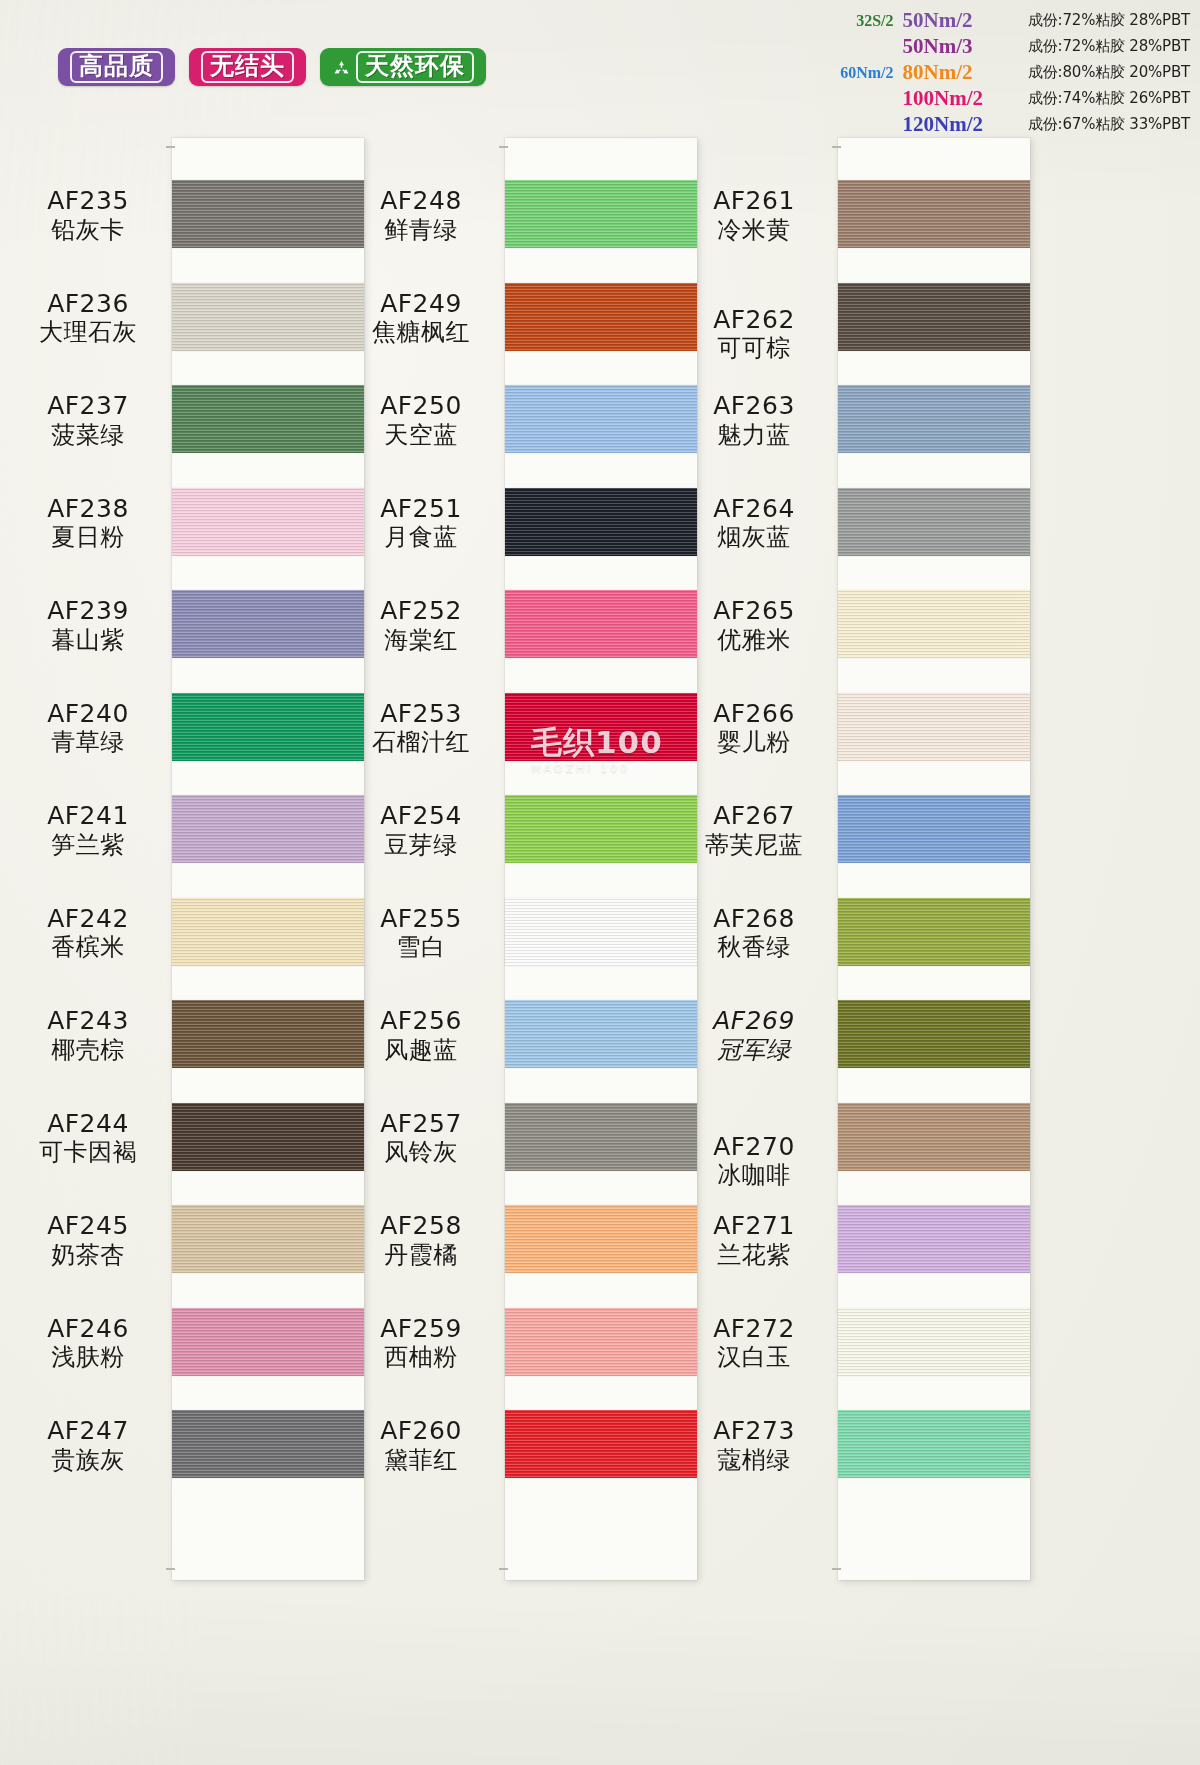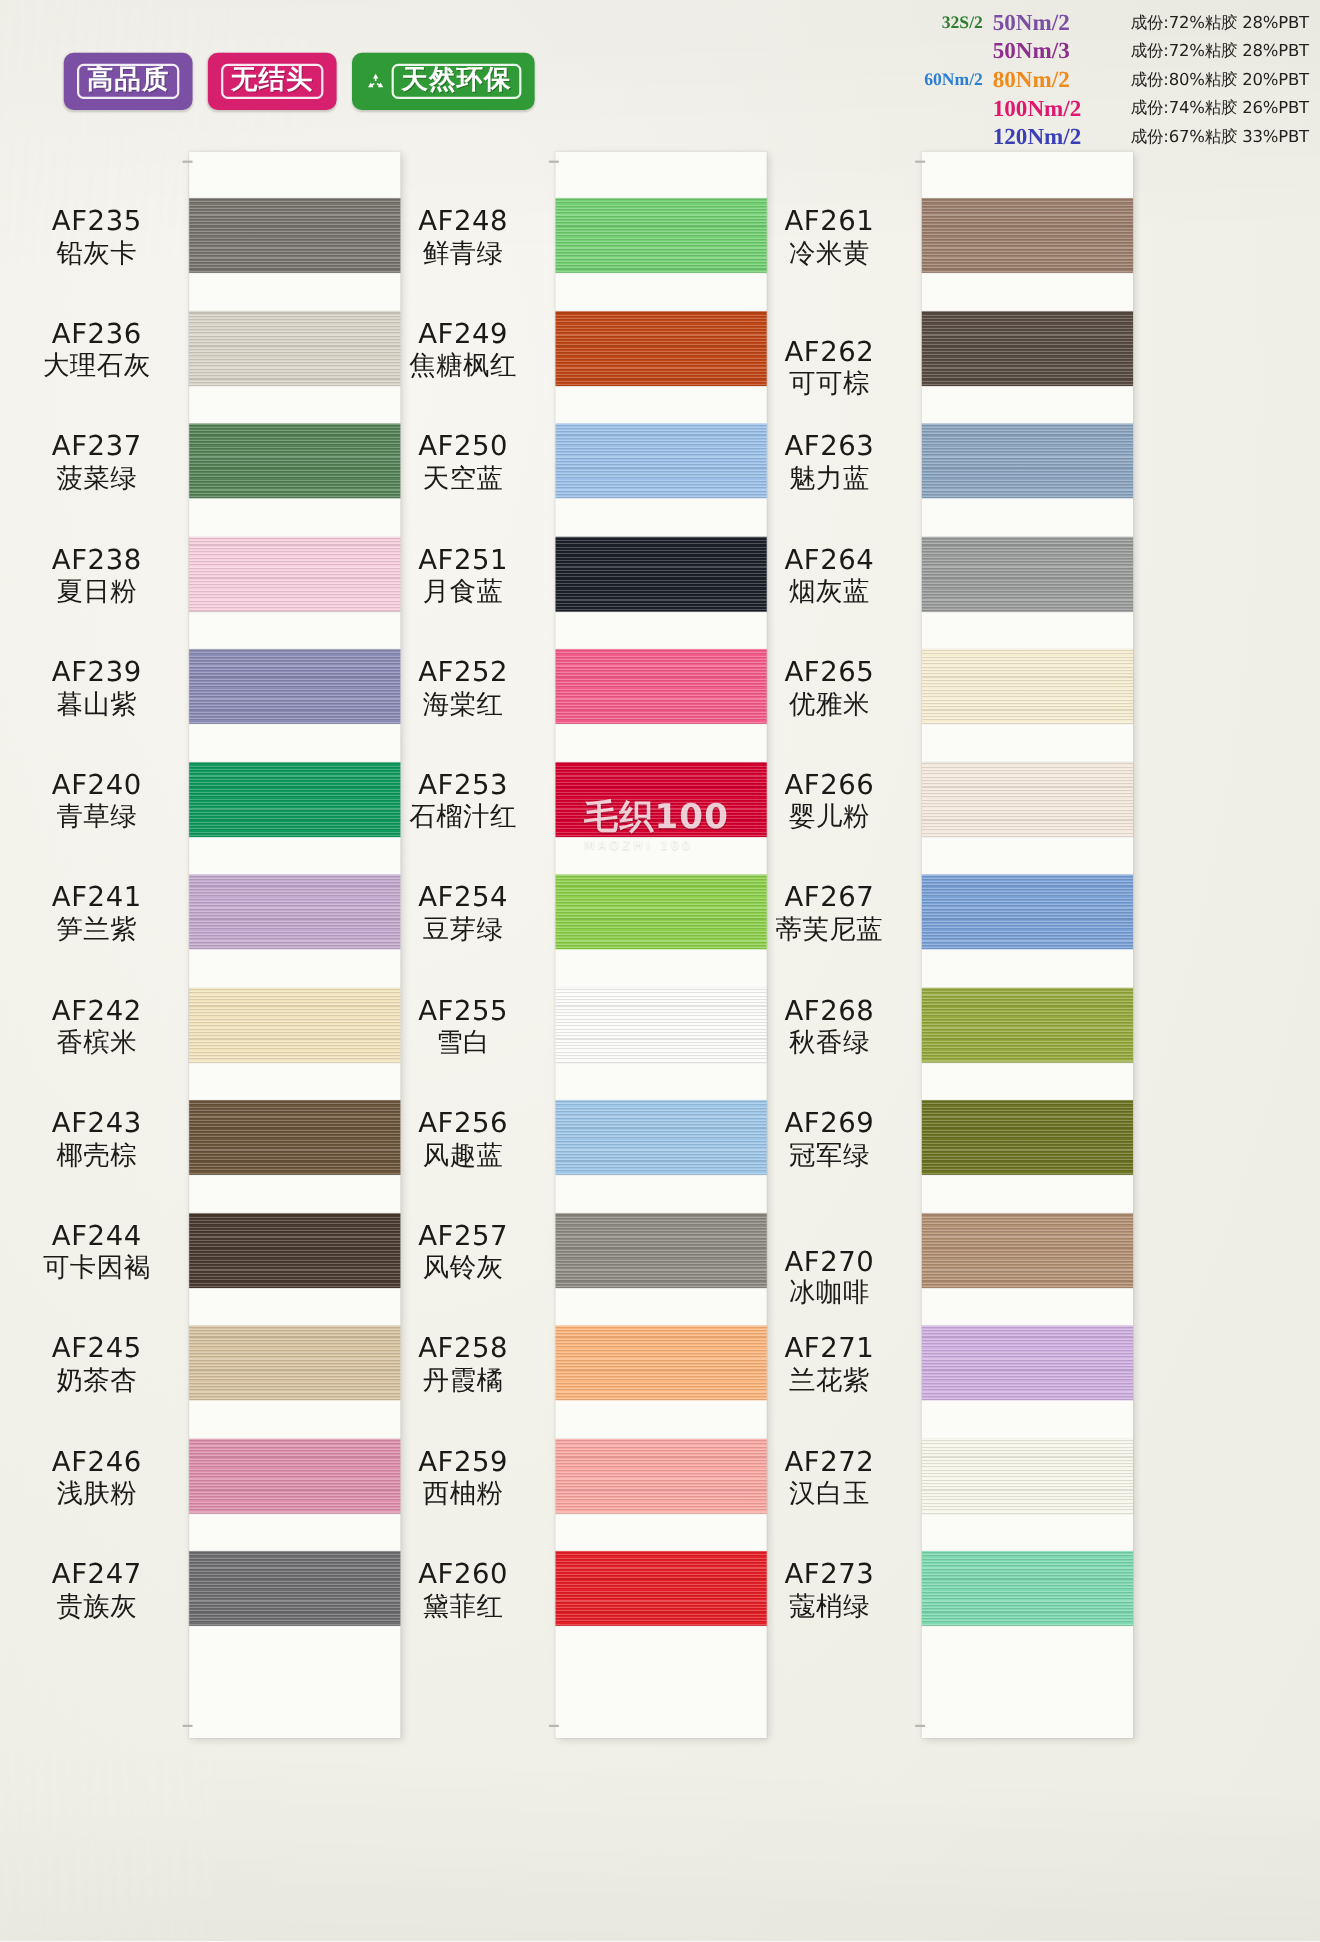--- a/index.html
+++ b/index.html
@@ -40,21 +40,21 @@
   }
   .badges {
     position: absolute;
     left: 58px;
     top: 48px;
     display: flex;
     gap: 14px;
     align-items: center;
   }
   .badge {
-    height: 52px;
+    height: 38px;
     border-radius: 9px;
     display: flex;
     align-items: center;
     justify-content: center;
     padding: 0 12px;
     color: #ffffff;
     font-weight: bold;
     font-size: 24px;
     letter-spacing: 1px;
     line-height: 1;
@@ -448,21 +448,21 @@
         <div class="label" style="left: 684px; top: 663px;">
           <span class="code">AF267</span>
           <span class="name">蒂芙尼蓝</span>
         </div>
         <div class="swatch" title="AF268 秋香绿" style="left: 838px; top: 759.5px; height: 68px; background: rgb(150, 169, 63);"></div>
         <div class="label" style="left: 684px; top: 765.5px;">
           <span class="code">AF268</span>
           <span class="name">秋香绿</span>
         </div>
         <div class="swatch" title="AF269 冠军绿" style="left: 838px; top: 862px; height: 68px; background: rgb(109, 116, 36);"></div>
-        <div class="label" style="left: 684px; top: 868px;">
+        <div class="label" style="left: 684px; top: 868px; font-style: italic;">
           <span class="code">AF269</span>
           <span class="name">冠军绿</span>
         </div>
         <div class="swatch" title="AF270 冰咖啡" style="left: 838px; top: 964.5px; height: 68px; background: rgb(179, 145, 117);"></div>
         <div class="label" style="left: 684px; top: 970.5px; margin-top: 23px;">
           <span class="code">AF270</span>
           <span class="name">冰咖啡</span>
         </div>
         <div class="swatch" title="AF271 兰花紫" style="left: 838px; top: 1067px; height: 68px; background: rgb(207, 176, 224);"></div>
         <div class="label" style="left: 684px; top: 1073px;">

